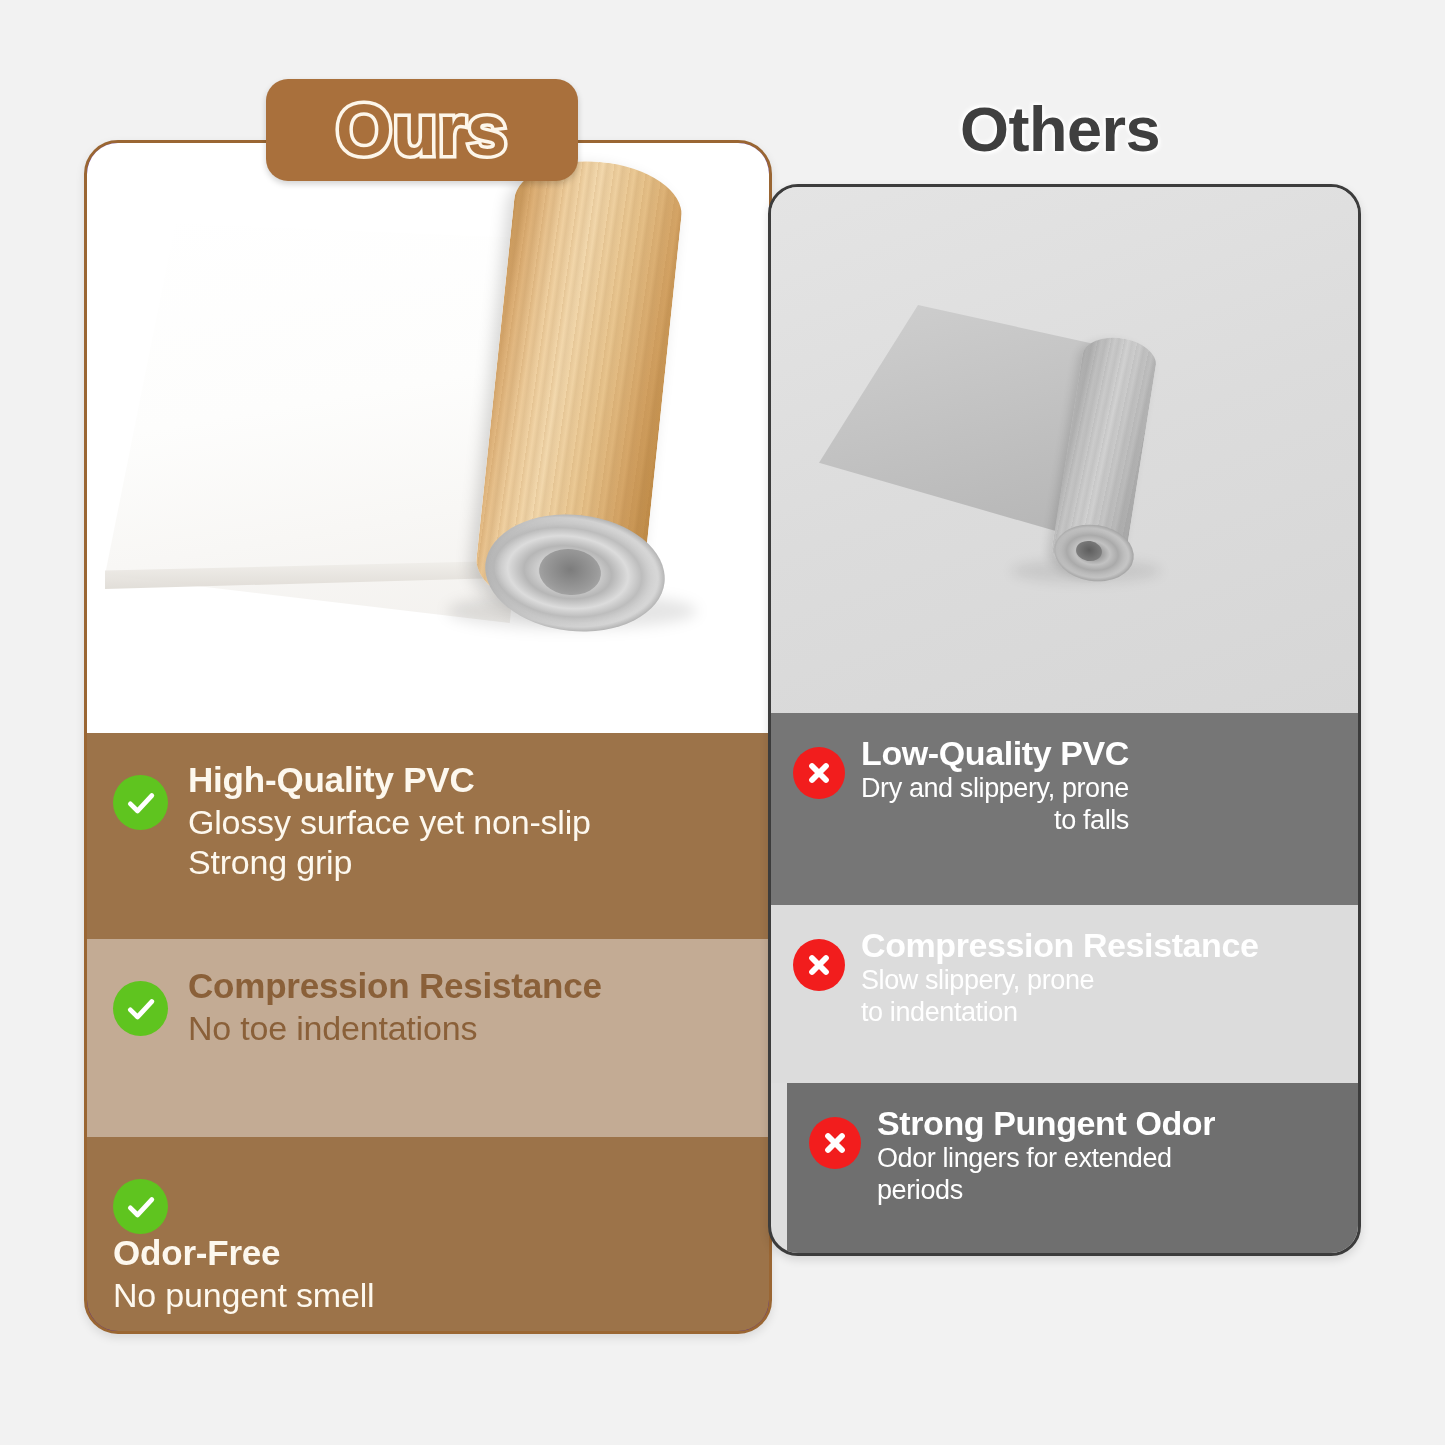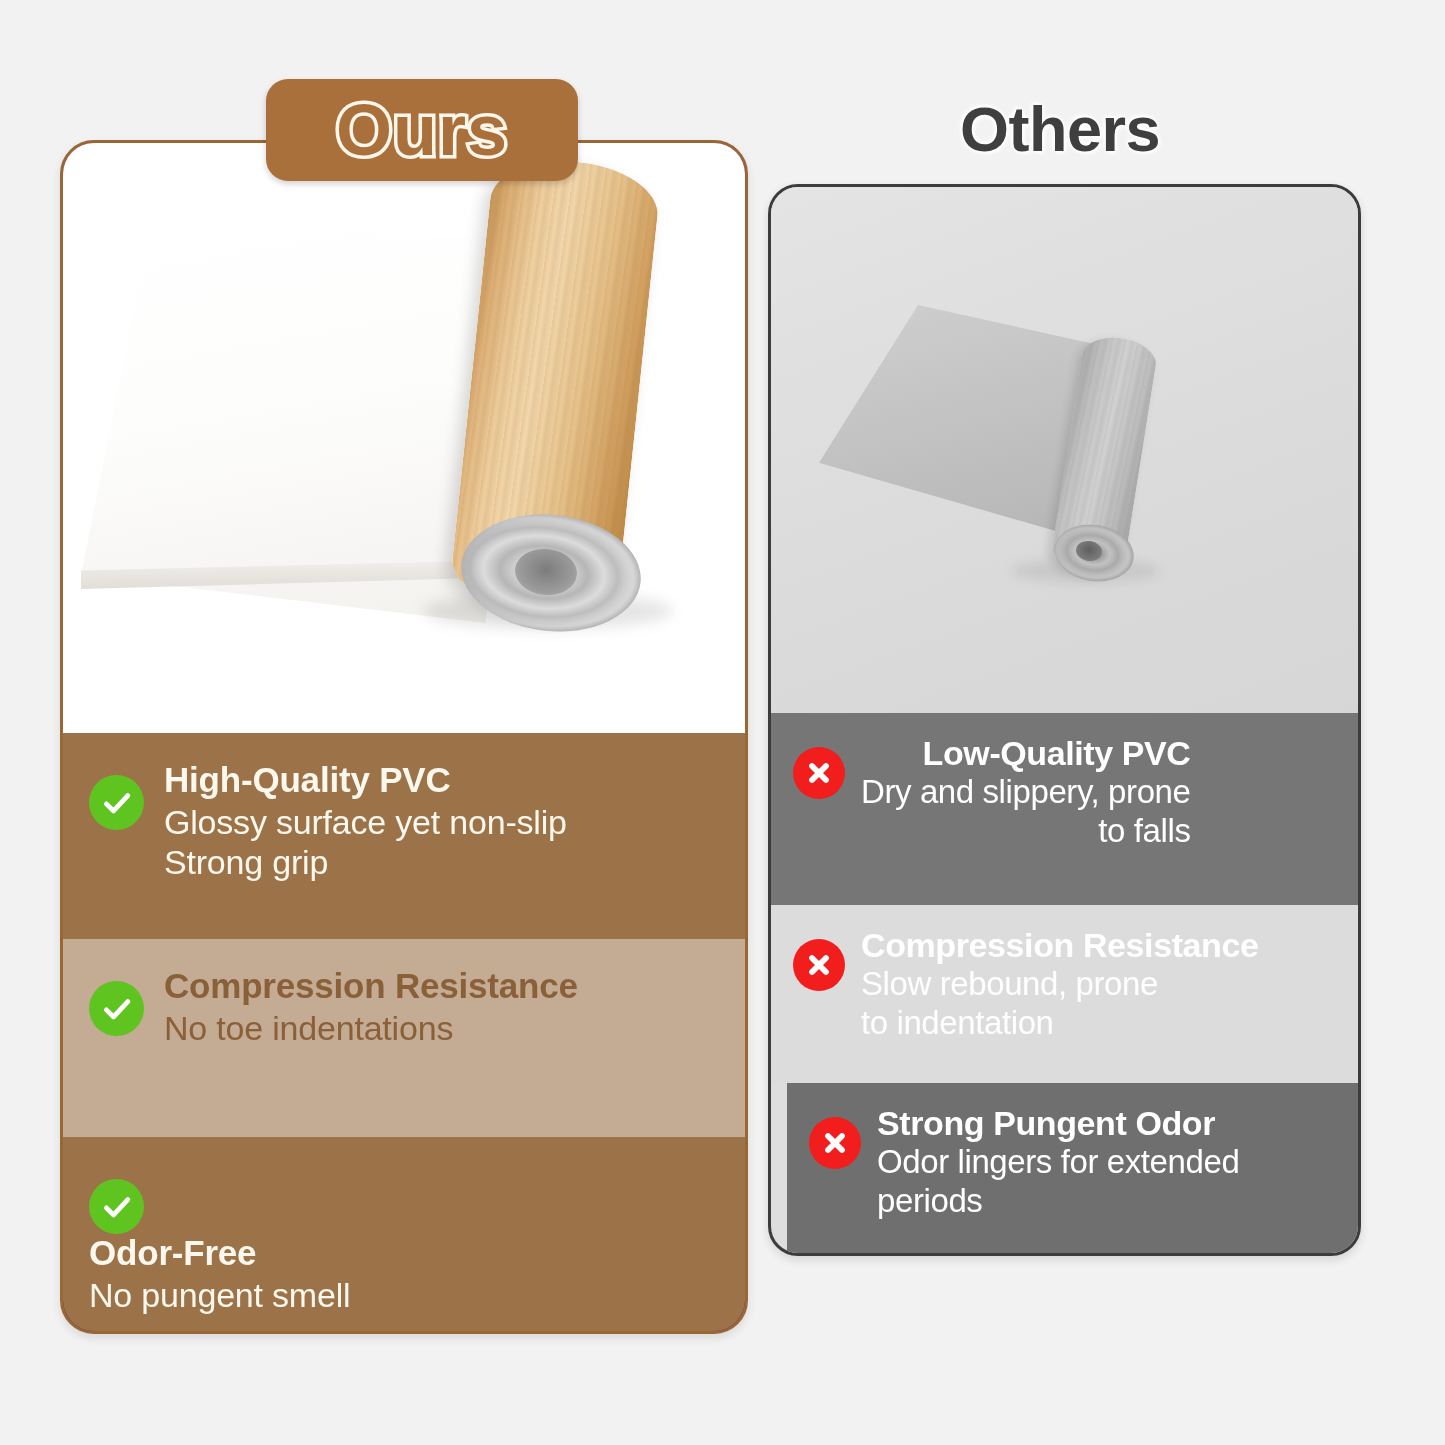--- a/index.html
+++ b/index.html
@@ -17,21 +17,21 @@
 
   
   #stage {
     position: absolute;
     inset: 0;
   }
 
   
   #ours-card {
     position: absolute;
-    left: 60px;
+    left: 84px;
     top: 140px;
     width: 688px;
     height: 1194px;
     border: 3px solid #9a6633;
     border-radius: 34px;
     box-sizing: border-box;
     background: #4c1d95;
     overflow: hidden;
     box-shadow: 0 4px 10px rgba(0,0,0,0.10);
   }
@@ -299,21 +299,21 @@
   }
   .others-row .badge {
     width: 52px;
     height: 52px;
     background: #f21d1d;
     margin-right: 16px;
     margin-top: 12px;
   }
   .others-row .badge svg { width: 30px; height: 30px; display: block; }
   .others-row .feature-title { font-size: 34px; letter-spacing: -0.4px; }
-  .others-row .feature-desc  { font-size: 33px; letter-spacing: -0.4px; margin-top: 1px; }
+  .others-row .feature-desc  { font-size: 27px; letter-spacing: -0.4px; margin-top: 1px; }
 
   #others-row-1 {
     height: 192px;
     background: #767676;
     color: #ffffff;
     text-align: right;
   }
   #others-row-2 {
     height: 178px;
     background: #dcdcdc;
@@ -450,21 +450,21 @@
       </div>
 
       <div class="feature-row others-row" id="others-row-2">
         <span class="badge">
           <svg viewBox="0 0 24 24" aria-hidden="true">
             <path d="M6.4 6.4 L17.6 17.6 M17.6 6.4 L6.4 17.6" fill="none" stroke="#ffffff" stroke-width="4.6" stroke-linecap="round"></path>
           </svg>
         </span>
         <span class="feature-text">
           <span class="feature-title">Compression Resistance</span>
-          <span class="feature-desc" style="white-space: pre-line;">Slow rebound, prone
+          <span class="feature-desc" style="white-space: pre-line;">Slow slippery, prone
 to indentation</span>
         </span>
       </div>
 
       <div class="feature-row others-row" id="others-row-3">
         <span class="badge">
           <svg viewBox="0 0 24 24" aria-hidden="true">
             <path d="M6.4 6.4 L17.6 17.6 M17.6 6.4 L6.4 17.6" fill="none" stroke="#ffffff" stroke-width="4.6" stroke-linecap="round"></path>
           </svg>
         </span>

